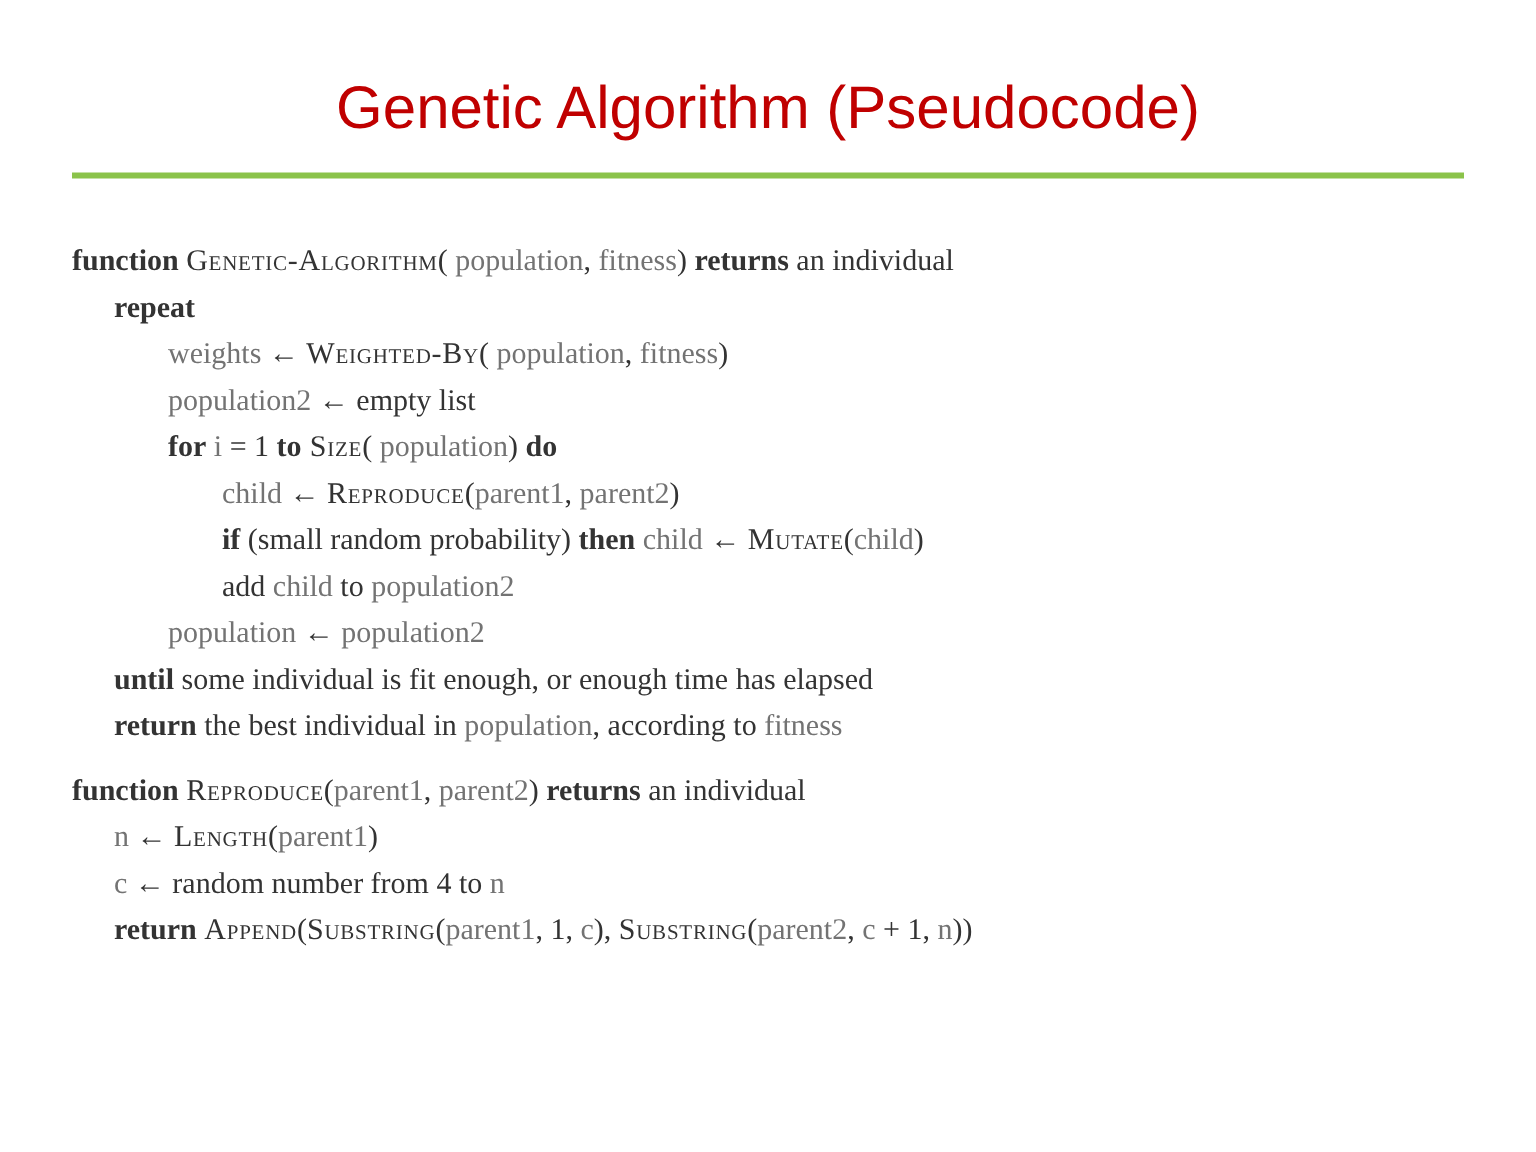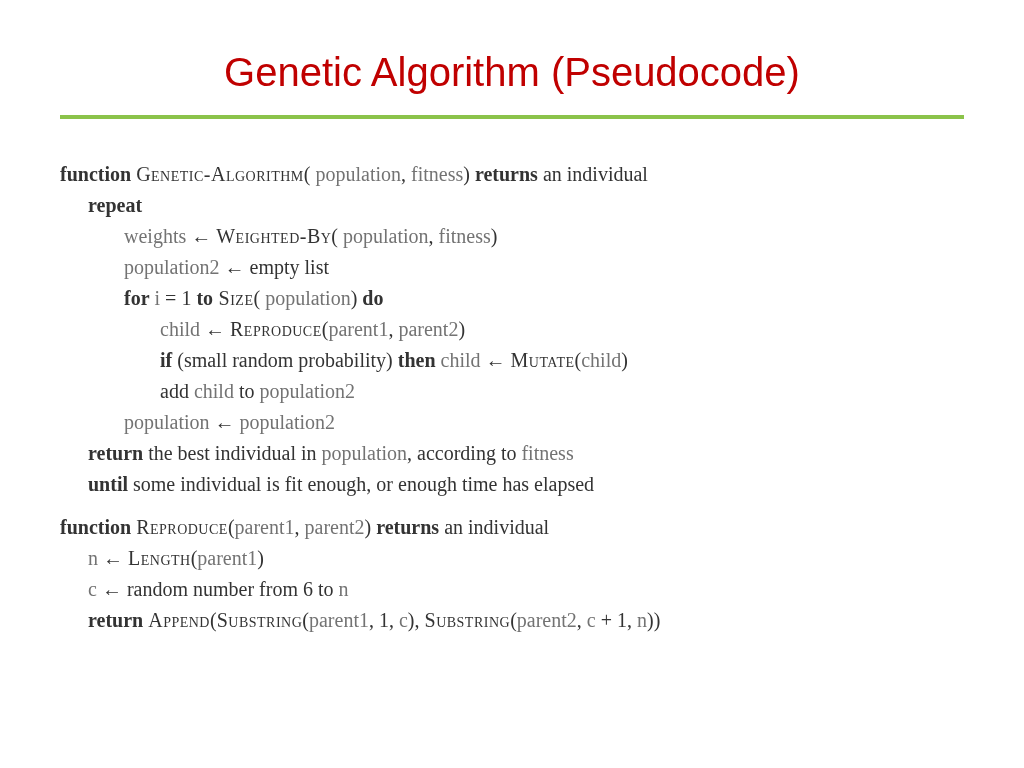--- a/index.html
+++ b/index.html
@@ -5,21 +5,21 @@
   body {
     margin: 0;
     padding: 0;
     width: 1024px;
     height: 768px;
     background: #ffffff;
     font-family: Georgia, 'Times New Roman', serif;
     color: #222;
   }
   .slide {
-    padding: 40px 60px;
+    padding: 40px 48px;
   }
   .title {
     text-align: center;
     font-family: Arial, Helvetica, sans-serif;
     font-size: 40px;
     color: #c00000;
     font-weight: normal;
     margin: 10px 0 20px 0;
   }
   .rule {
@@ -78,39 +78,39 @@
 
     <div class="ind3">
       <span>add </span><span class="it">child</span><span> to </span><span class="it">population2</span>
     </div>
 
     <div class="ind2">
       <span class="it">population</span><span> ← </span><span class="it">population2</span>
     </div>
 
     <div class="ind1">
-      <span class="kw">return</span><span> the best individual in </span><span class="it">population</span><span>, according to </span><span class="it">fitness</span>
+      <span class="kw">until</span><span> some individual is fit enough, or enough time has elapsed</span>
     </div>
 
     <div class="ind1">
-      <span class="kw">until</span><span> some individual is fit enough, or enough time has elapsed</span>
+      <span class="kw">return</span><span> the best individual in </span><span class="it">population</span><span>, according to </span><span class="it">fitness</span>
     </div>
   </div>
 
   <div class="code block2">
     <div>
       <span class="kw">function</span>
       <span> </span><span class="fn">Reproduce</span><span>(</span><span class="it">parent1</span><span>, </span><span class="it">parent2</span><span>) </span><span class="kw">returns</span><span> an individual</span>
     </div>
 
     <div class="ind1">
       <span class="it">n</span><span> ← </span><span class="fn">Length</span><span>(</span><span class="it">parent1</span><span>)</span>
     </div>
 
     <div class="ind1">
-      <span class="it">c</span><span> ← random number from 6 to </span><span class="it">n</span>
+      <span class="it">c</span><span> ← random number from 4 to </span><span class="it">n</span>
     </div>
 
     <div class="ind1">
       <span class="kw">return</span><span> </span><span class="fn">Append</span><span>(</span><span class="fn">Substring</span><span>(</span><span class="it">parent1</span><span>, 1, </span><span class="it">c</span><span>), </span><span class="fn">Substring</span><span>(</span><span class="it">parent2</span><span>, </span><span class="it">c</span><span> + 1, </span><span class="it">n</span><span>))</span>
     </div>
   </div>
 </div>
 
 </body></html>

